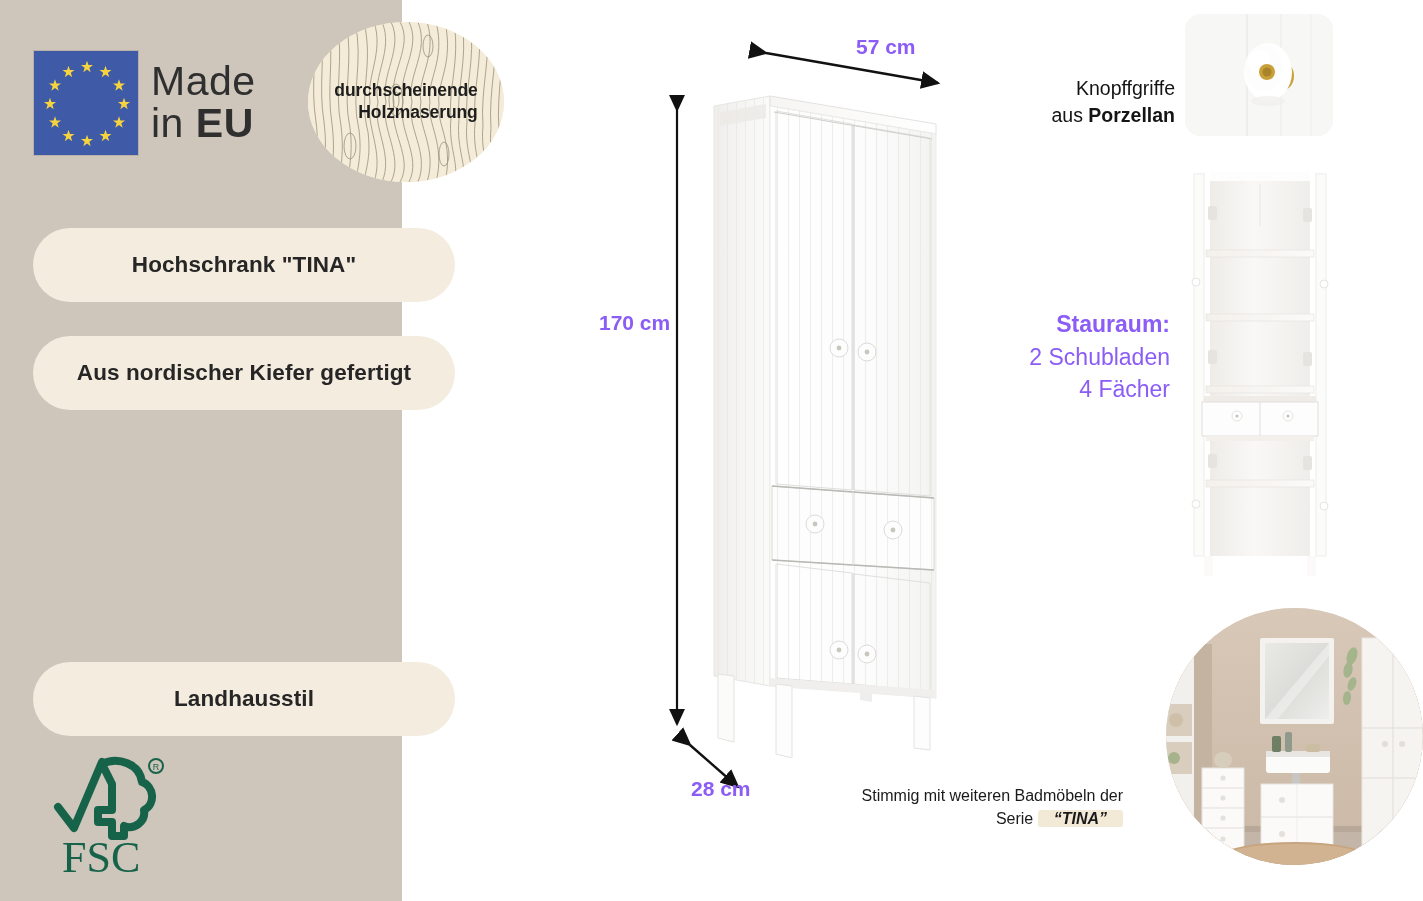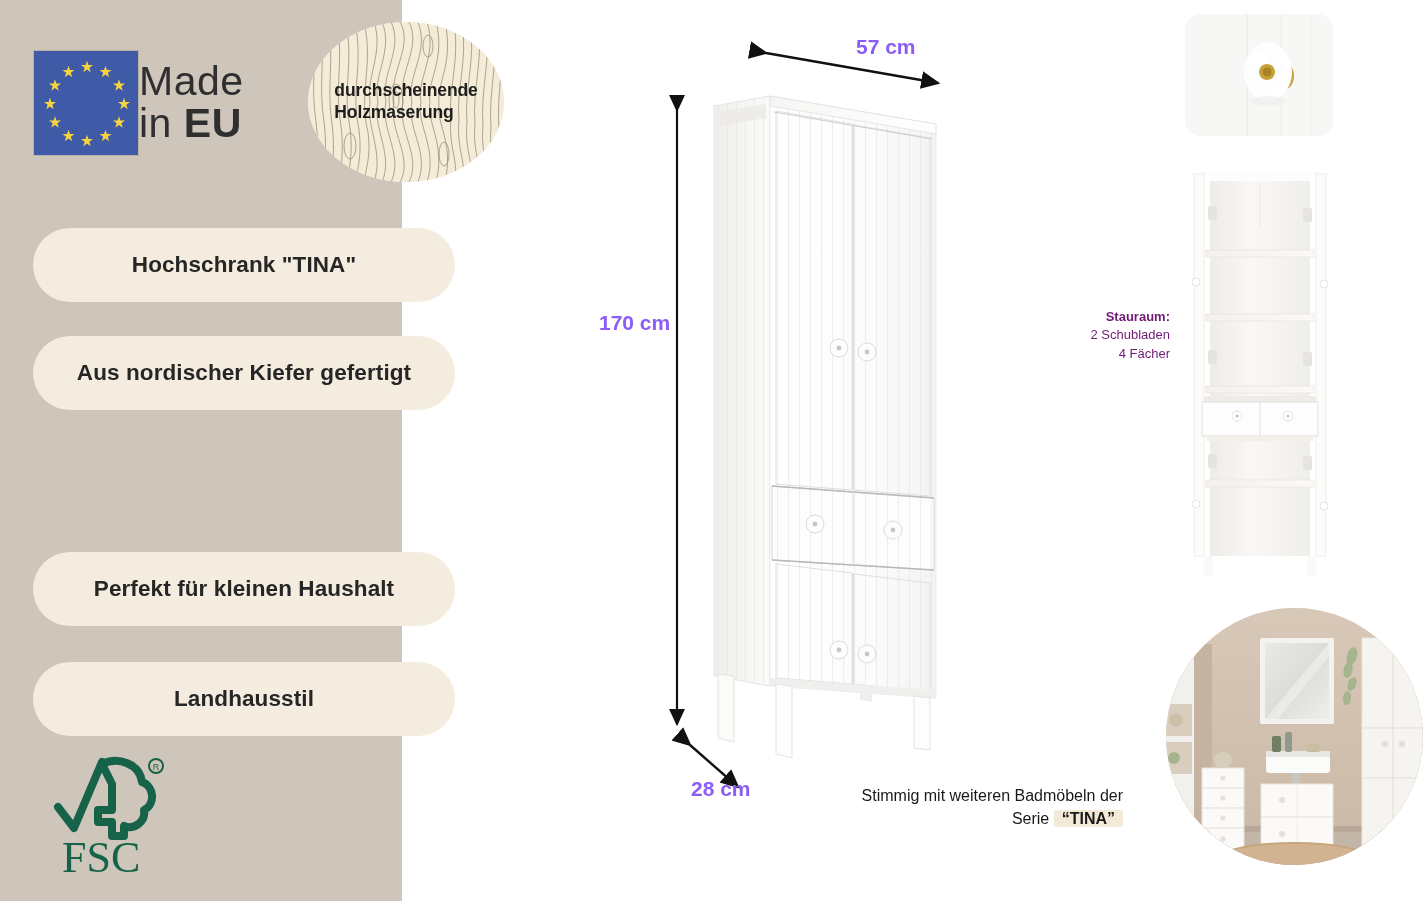--- a/index.html
+++ b/index.html
@@ -29,21 +29,21 @@
     height: 901px;
     background: #cec5bb;
   }
 
   
   .eu-badge {
     position: absolute;
     left: 33px; top: 50px;
     display: flex;
     align-items: center;
-    gap: 0;
+    gap: 12px;
   }
   .eu-flag {
     width: 106px; height: 106px;
     background: #3f5aa6;
     border: 1px solid #b9b1a7;
     position: relative;
   }
   .made-in-eu {
     color: #2f2f2f;
     line-height: 1.02;
@@ -73,21 +73,21 @@
     justify-content: center;
   }
   .wood-badge svg.grain {
     position: absolute;
     inset: 0;
     width: 100%; height: 100%;
   }
   .wood-badge .wtext {
     position: relative;
     z-index: 3;
-    text-align: left;
+    text-align: right;
     font-size: 17.5px;
     font-weight: 700;
     color: #1d1d1d;
     line-height: 1.25;
     letter-spacing: -0.1px;
   }
 
   
   .pill {
     position: absolute;
@@ -140,22 +140,23 @@
     left: 763px; top: 784px;
     width: 360px;
     text-align: right;
     font-size: 16px;
     color: #1a1a1a;
     line-height: 1.45;
   }
   .caption .hl {
     font-weight: 800;
     background: #f2e9d7;
-    padding: 0 8px;
+    padding: 0 16px;
     border-radius: 3px;
+    font-style: italic;
   }
 
   
   .knob-photo {
     position: absolute;
     left: 1185px; top: 14px;
     width: 148px; height: 122px;
     border-radius: 16px;
     background: radial-gradient(circle at 42% 40%, #ffffff 0%, #f6f6f6 55%, #ececec 100%);
     overflow: hidden;
@@ -169,22 +170,22 @@
     color: #141414;
     line-height: 1.38;
   }
   .knob-text b { font-weight: 800; }
 
   .stauraum {
     position: absolute;
     left: 970px; top: 308px;
     width: 200px;
     text-align: right;
-    font-size: 13px;
-    color: #701a75;
+    font-size: 23px;
+    color: #8b5cf6;
     line-height: 1.42;
   }
   .stauraum .head { font-weight: 800; }
 
   #open-cabinet { position: absolute; left: 1180px; top: 164px; width: 160px; height: 412px; }
 
   .room-photo {
     position: absolute;
     left: 1166px; top: 608px;
     width: 257px; height: 257px;
@@ -288,23 +289,20 @@
       <div>Holzmaserung</div>
     </div>
   </div>
 
   <div class="pill p1">
       <span>Hochschrank "TINA"</span>
     </div>
   <div class="pill p2">
       <span>Aus nordischer Kiefer gefertigt</span>
     </div>
-  <div class="pill p4">
-      <span>Perfekt für kleinen Haushalt</span>
-    </div>
   <div class="pill p5">
       <span>Landhausstil</span>
     </div>
 
   <div class="fsc">
     <svg viewBox="0 0 130 125" width="130" height="125">
       <g fill="none" stroke="#17634a" stroke-width="8" stroke-linecap="round" stroke-linejoin="round">
         <path d="M12 55 L28 76 L56 10"></path>
       </g>
       <path d="M56 12 C72 4 94 12 96 30 C108 34 110 52 98 58 C100 70 88 78 78 74 L78 84 L66 84 L66 70 L52 70 L52 58 L66 58 L66 32 Z" fill="none" stroke="#17634a" stroke-width="8" stroke-linejoin="round"></path>
@@ -441,20 +439,24 @@
       <ellipse cx="83" cy="58" rx="24" ry="29" fill="#ffffff"></ellipse>
       <ellipse cx="79" cy="54" rx="19" ry="23" fill="#fdfdfd"></ellipse>
       <ellipse cx="74" cy="48" rx="11" ry="12" fill="#ffffff" opacity="0.9"></ellipse>
 
       <circle cx="82" cy="58" r="8" fill="#c8a03a"></circle>
       <circle cx="82" cy="58" r="4.5" fill="#a8832a"></circle>
       <ellipse cx="83" cy="87" rx="17" ry="5" fill="#efeeec" opacity="0.7"></ellipse>
     </svg>
   </div>
 
+  <div class="knob-text">
+    <div>Knopffgriffe</div>
+    <div><span>aus </span><b>Porzellan</b></div>
+  </div>
 
   <div id="open-cabinet">
     <svg viewBox="0 0 160 412" width="160" height="412">
       <defs>
         <linearGradient id="innerG" x1="0" y1="0" x2="1" y2="0">
           <stop offset="0%" stop-color="#eceae6"></stop>
           <stop offset="45%" stop-color="#f9f8f6"></stop>
           <stop offset="100%" stop-color="#eeece8"></stop>
         </linearGradient>
         <linearGradient id="shelfG" x1="0" y1="0" x2="1" y2="0">

